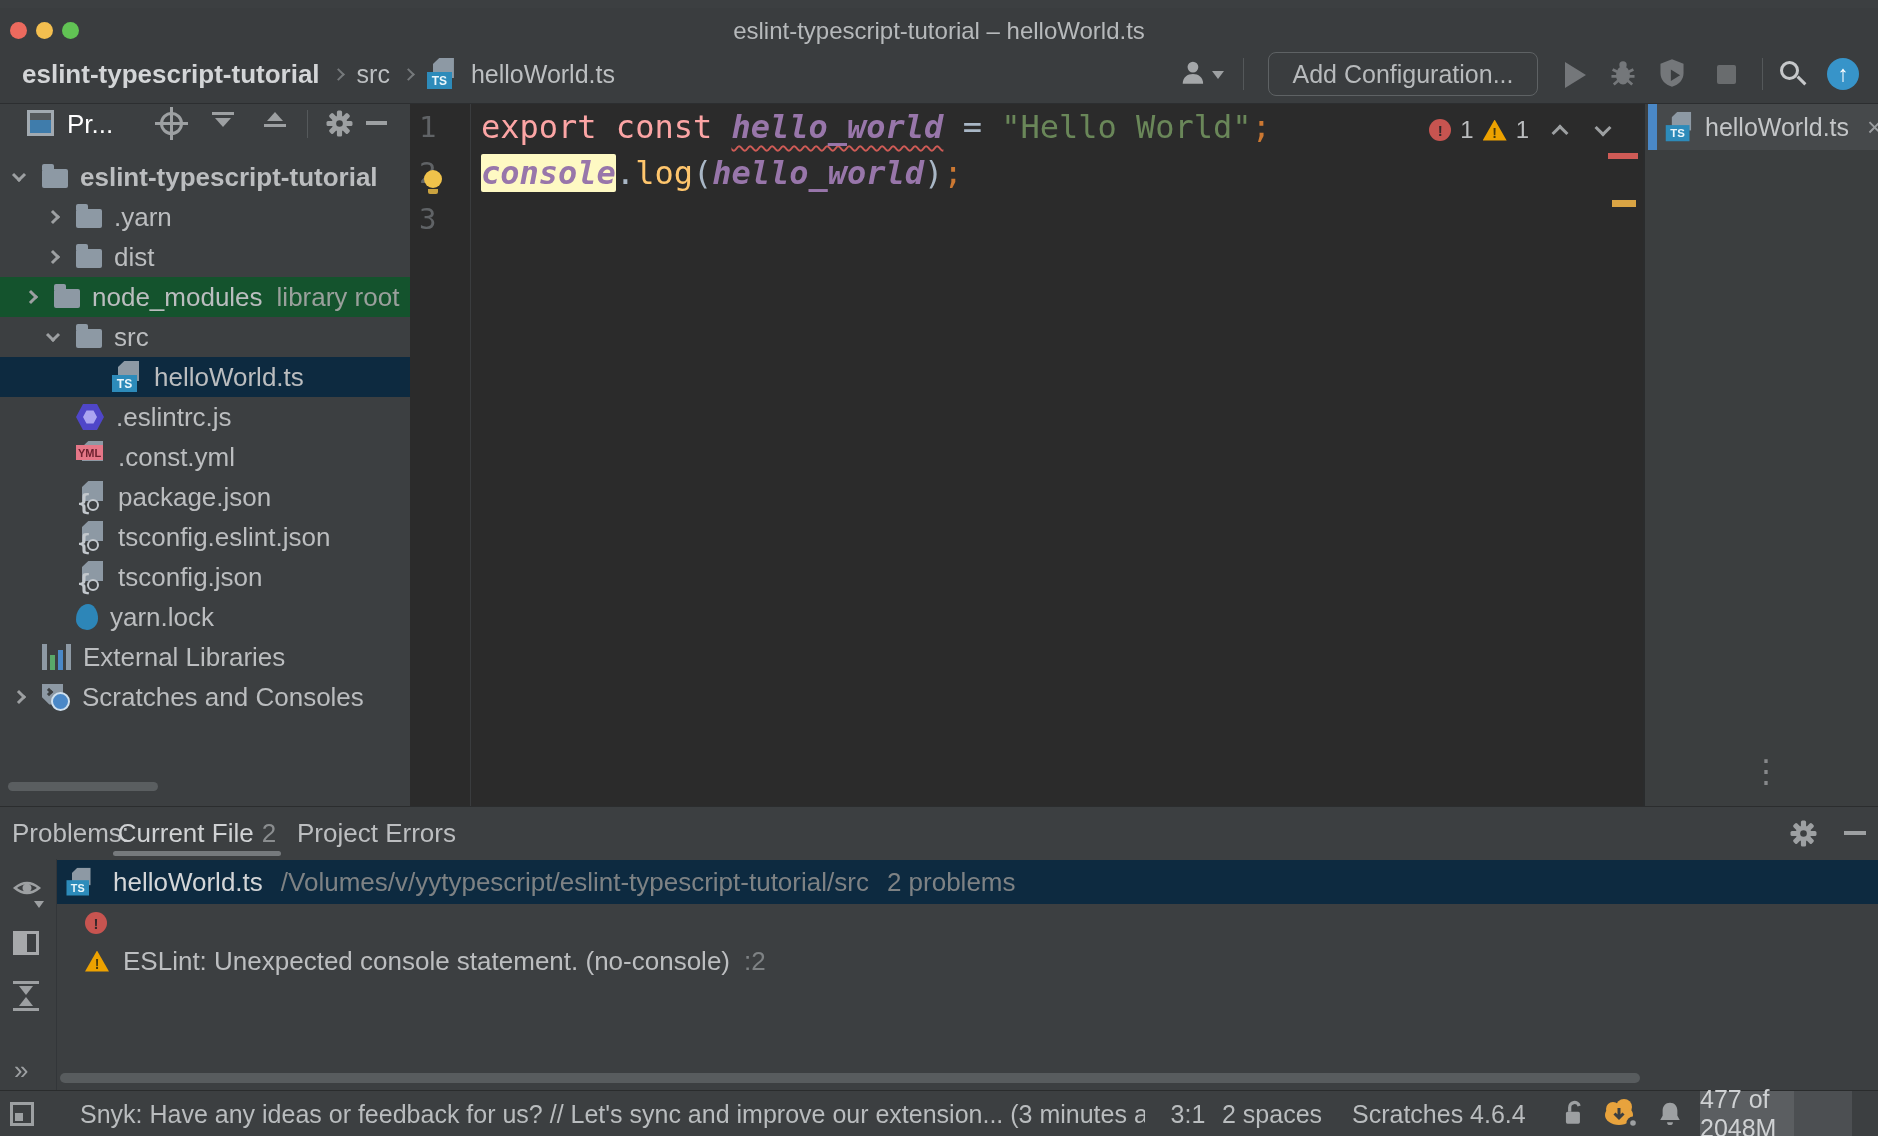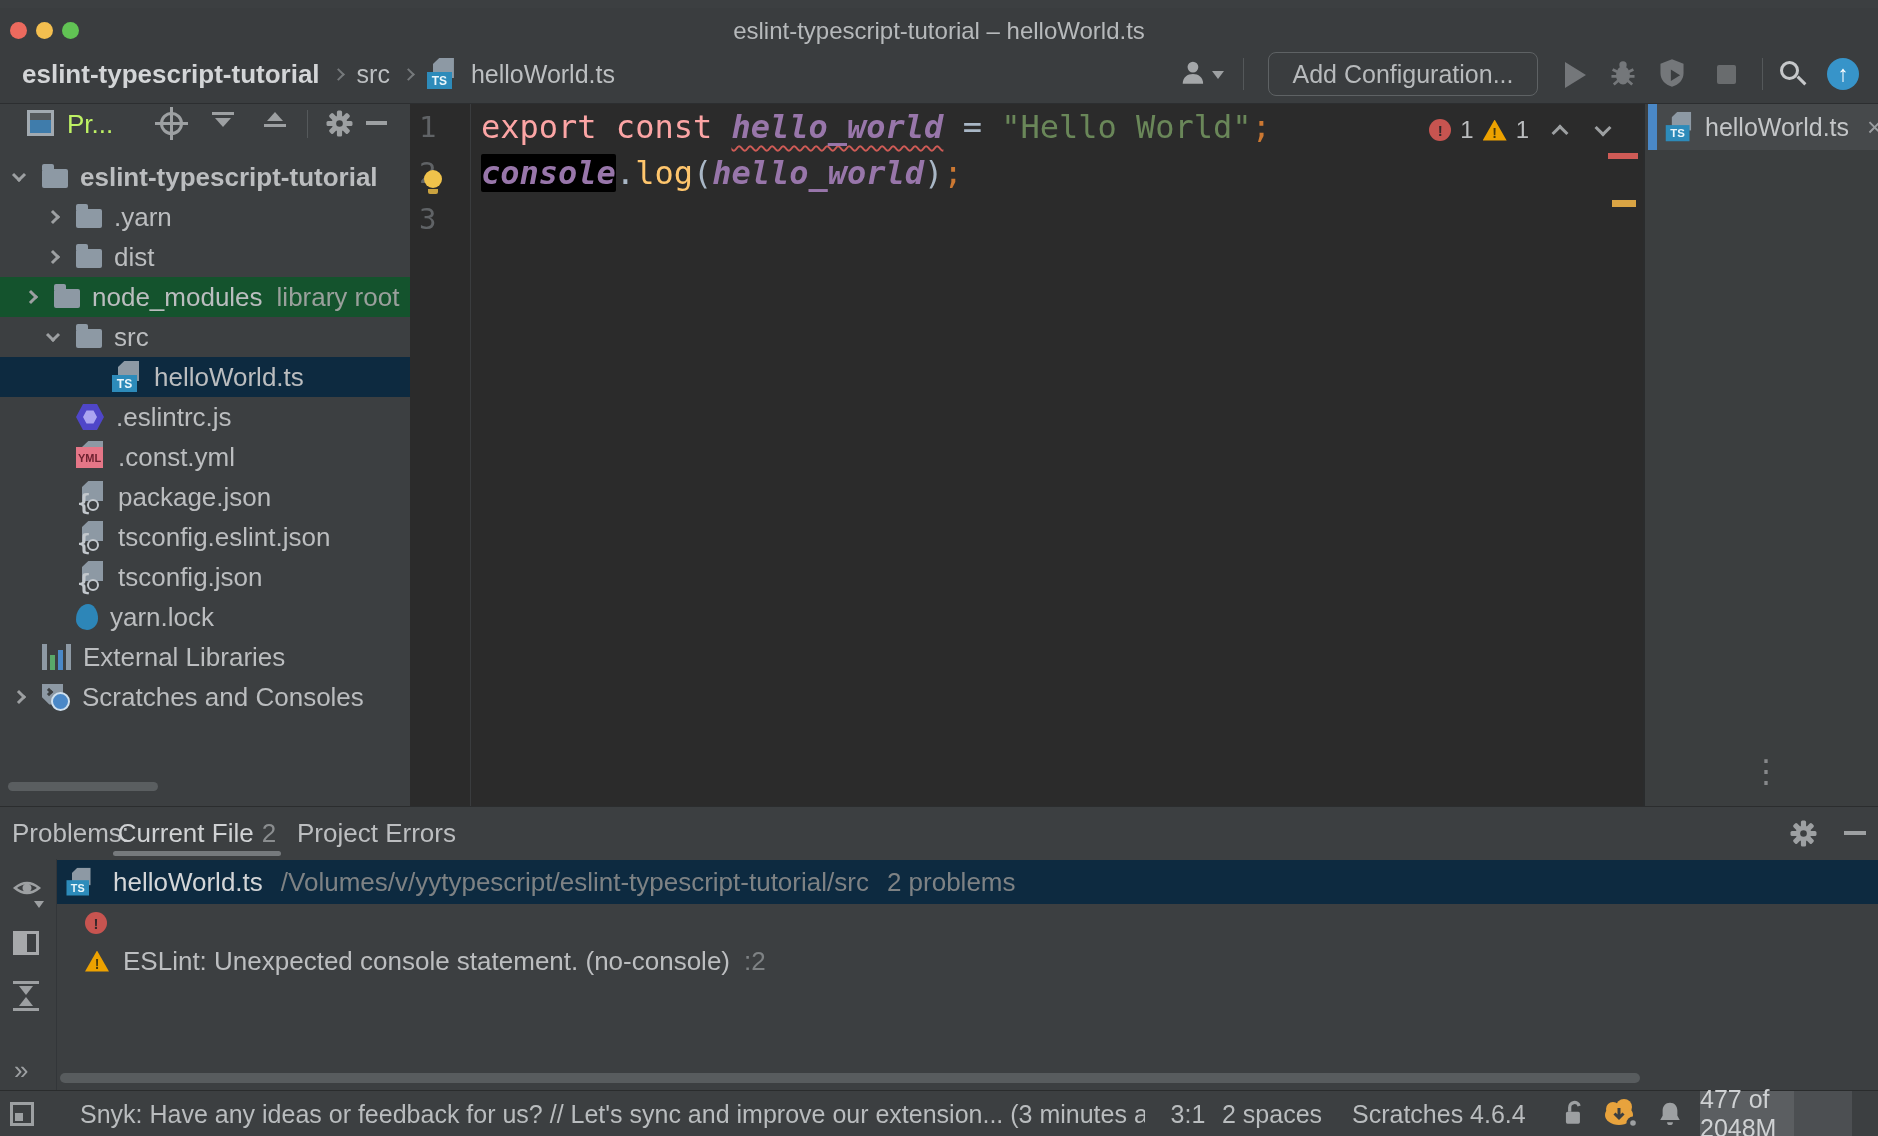--- a/index.html
+++ b/index.html
@@ -28,21 +28,21 @@
   .icon-stop { position:absolute; left:1717px; top:20px; width:19px; height:19px; background:#696c6e; border-radius:2px; }
   .icon-search { position:absolute; left:1780px; top:16px; width:19px; height:19px; border:3px solid #c6c8ca; border-radius:50%; }
   .icon-search::after { content:''; position:absolute; width:3px; height:11px; background:#c6c8ca; transform:rotate(-45deg); right:-7px; bottom:-9px; }
   .icon-update { position:absolute; left:1827px; top:13px; width:32px; height:32px; border-radius:50%; background:#3794c9; color:#fff; font-size:22px; font-weight:bold; display:flex; align-items:center; justify-content:center; }
 
   
   .project { position:absolute; left:0; top:104px; width:410px; height:702px; background:#3c3f41; overflow:hidden; }
   .proj-head { position:absolute; left:0; top:0; width:410px; height:40px; }
   .icon-projwin { position:absolute; left:27px; top:6px; width:27px; height:26px; border:3px solid #a2aab1; background:#55595c; }
   .icon-projwin::after { content:''; position:absolute; left:0; bottom:0; width:100%; height:13px; background:#3f7cab; }
-  .proj-title { position:absolute; left:67px; top:5px; font-size:26px; color:#bef264; }
+  .proj-title { position:absolute; left:67px; top:5px; font-size:26px; color:#ffffff; }
   .icon-locate { position:absolute; left:160px; top:8px; width:23px; height:23px; border:3px solid #9da0a2; border-radius:50%; }
   .icon-locate::before { content:''; position:absolute; left:-8px; right:-8px; top:50%; height:3px; margin-top:-1.5px; background:#9da0a2; }
   .icon-locate::after { content:''; position:absolute; top:-8px; bottom:-8px; left:50%; width:3px; margin-left:-1.5px; background:#9da0a2; }
   .tri-dn { width:0; height:0; border-left:8px solid transparent; border-right:8px solid transparent; border-top:9px solid #9da0a2; }
   .tri-up { width:0; height:0; border-left:8px solid transparent; border-right:8px solid transparent; border-bottom:9px solid #9da0a2; }
   .hbar { width:22px; height:3px; background:#9da0a2; }
   .icon-expand { position:absolute; left:212px; top:8px; display:flex; flex-direction:column; align-items:center; gap:3px; }
   .icon-collapse { position:absolute; left:264px; top:8px; display:flex; flex-direction:column; align-items:center; gap:3px; }
   .head-sep { position:absolute; left:307px; top:6px; width:1px; height:28px; background:#55595b; }
   .icon-gear { position:absolute; left:326px; top:6px; }
@@ -60,21 +60,21 @@
   .t-extra { color:#9aa09c; margin-left:2px; }
   .bold { font-weight:bold; }
   .icon-folder { position:relative; width:26px; height:19px; background:#8d99a4; border-radius:2px; flex:0 0 auto; margin-top:3px; }
   .icon-folder::before { content:''; position:absolute; top:-5px; left:0; width:12px; height:6px; background:#8d99a4; border-radius:2px 2px 0 0; }
 
   .icon-ts { position:relative; width:30px; height:32px; flex:0 0 auto; }
   .icon-ts::before { content:''; position:absolute; top:0; right:3px; width:21px; height:20px; background:#8d99a4; clip-path:polygon(30% 0,100% 0,100% 100%,0 100%,0 30%); }
   .ts-badge { position:absolute; left:0; bottom:1px; width:25px; height:17px; background:#2d8bba; color:#eaf6fb; font-size:12px; font-weight:bold; display:flex; align-items:center; justify-content:center; }
   .icon-page { position:relative; width:30px; height:32px; flex:0 0 auto; }
   .icon-page::before { content:''; position:absolute; top:0; right:3px; width:21px; height:20px; background:#8d99a4; clip-path:polygon(30% 0,100% 0,100% 100%,0 100%,0 30%); }
-  .yml-badge { position:absolute; left:0; bottom:5px; width:27px; height:21px; background:#e57687; color:#6e2230; font-size:11px; font-weight:bold; display:flex; align-items:center; justify-content:center; }
+  .yml-badge { position:absolute; left:0; bottom:13px; width:27px; height:15px; background:#e57687; color:#6e2230; font-size:11px; font-weight:bold; display:flex; align-items:center; justify-content:center; }
   .json-badge { position:absolute; left:1px; bottom:-3px; color:#c3c8cd; font-size:23px; font-weight:bold; font-family:"DejaVu Sans Mono", monospace; }
   .json-badge::after { content:''; position:absolute; left:10px; top:9px; width:8px; height:8px; border:2px solid #c3c8cd; border-radius:50%; background:#3c3f41; }
   .icon-eslint { position:relative; width:28px; height:27px; flex:0 0 auto; background:#4f46c9; clip-path:polygon(25% 2%,75% 2%,100% 50%,75% 98%,25% 98%,0 50%); }
   .icon-eslint::after { content:''; position:absolute; left:25%; top:25%; width:50%; height:50%; background:#aba4f1; clip-path:polygon(25% 2%,75% 2%,100% 50%,75% 98%,25% 98%,0 50%); }
   .icon-yarn { width:22px; height:26px; background:#2d86b8; border-radius:55% 45% 50% 50% / 60% 55% 45% 40%; flex:0 0 auto; }
   .icon-libs { display:flex; align-items:flex-end; gap:3px; height:26px; flex:0 0 auto; }
   .icon-libs i { display:block; width:5px; }
   .icon-scratch { position:relative; width:28px; height:27px; flex:0 0 auto; }
   .icon-scratch::before { content:''; position:absolute; left:0; top:0; width:21px; height:21px; background:#8d99a4; clip-path:polygon(0 0,100% 0,100% 100%,35% 100%,0 65%); }
   .icon-scratch::after { content:''; position:absolute; right:0; bottom:0; width:15px; height:15px; border-radius:50%; background:#4a88c7; border:2px solid #cfe0ee; }
@@ -84,21 +84,21 @@
   
   .editor { position:absolute; left:410px; top:104px; width:1233px; height:702px; background:#2b2b2b; font-family:"DejaVu Sans Mono", monospace; }
   .gutter { position:absolute; left:0; top:0; width:61px; height:702px; border-right:1px solid #3a3c3e; }
   .gnum { height:46px; line-height:46px; padding-left:9px; font-size:29px; color:#606366; }
   .code { position:absolute; left:62px; top:0; right:0; }
   .cline { height:46px; line-height:46px; padding-left:9px; font-size:32px; white-space:pre; }
   .tok-kw { color:#fca5a5; } .tok-var { color:#9876aa; font-style:italic; font-weight:bold; }
   .tok-op { color:#a9b7c6; } .tok-str { color:#6a8759; } .tok-fn { color:#ffc66d; }
   .tok-semi { color:#cc7832; }
   .squiggle { text-decoration:underline; text-decoration-style:wavy; text-decoration-color:#cf5b56; text-decoration-thickness:2px; text-underline-offset:7px; }
-  .console-hl { position:relative; background:#000000; border-radius:2px; }
+  .console-hl { position:relative; background:#fef9c3; border-radius:2px; }
   .bulb { position:absolute; left:14px; top:66px; width:18px; height:18px; border-radius:50%; background:#f0c24b; z-index:2; }
   .bulb::after { content:''; position:absolute; left:4px; bottom:-6px; width:10px; height:5px; background:#caa23f; border-radius:0 0 2px 2px; }
   .inspection { position:absolute; right:34px; top:12px; display:flex; align-items:center; gap:9px; font-family:"Liberation Sans", sans-serif; }
   .err-ic { width:22px; height:22px; border-radius:50%; background:#c75450; color:#36282a; font-size:15px; font-weight:bold; display:flex; align-items:center; justify-content:center; }
   .warn-ic { position:relative; width:24px; height:21px; background:#eda200; clip-path:polygon(50% 0,100% 100%,0 100%); display:flex; align-items:flex-end; justify-content:center; color:#4a3a09; font-size:14px; font-weight:bold; }
   .insp-count { font-size:24px; color:#bbbdbf; }
   .chev2 { width:12px; height:12px; border-right:3px solid #9da0a2; border-bottom:3px solid #9da0a2; }
   .chev2.up { transform:rotate(-135deg); margin-left:16px; margin-top:6px; }
   .chev2.dn { transform:rotate(45deg); margin-left:22px; margin-top:-4px; }
   .stripe-err { position:absolute; left:1198px; top:49px; width:30px; height:6px; background:#cf5b56; }

